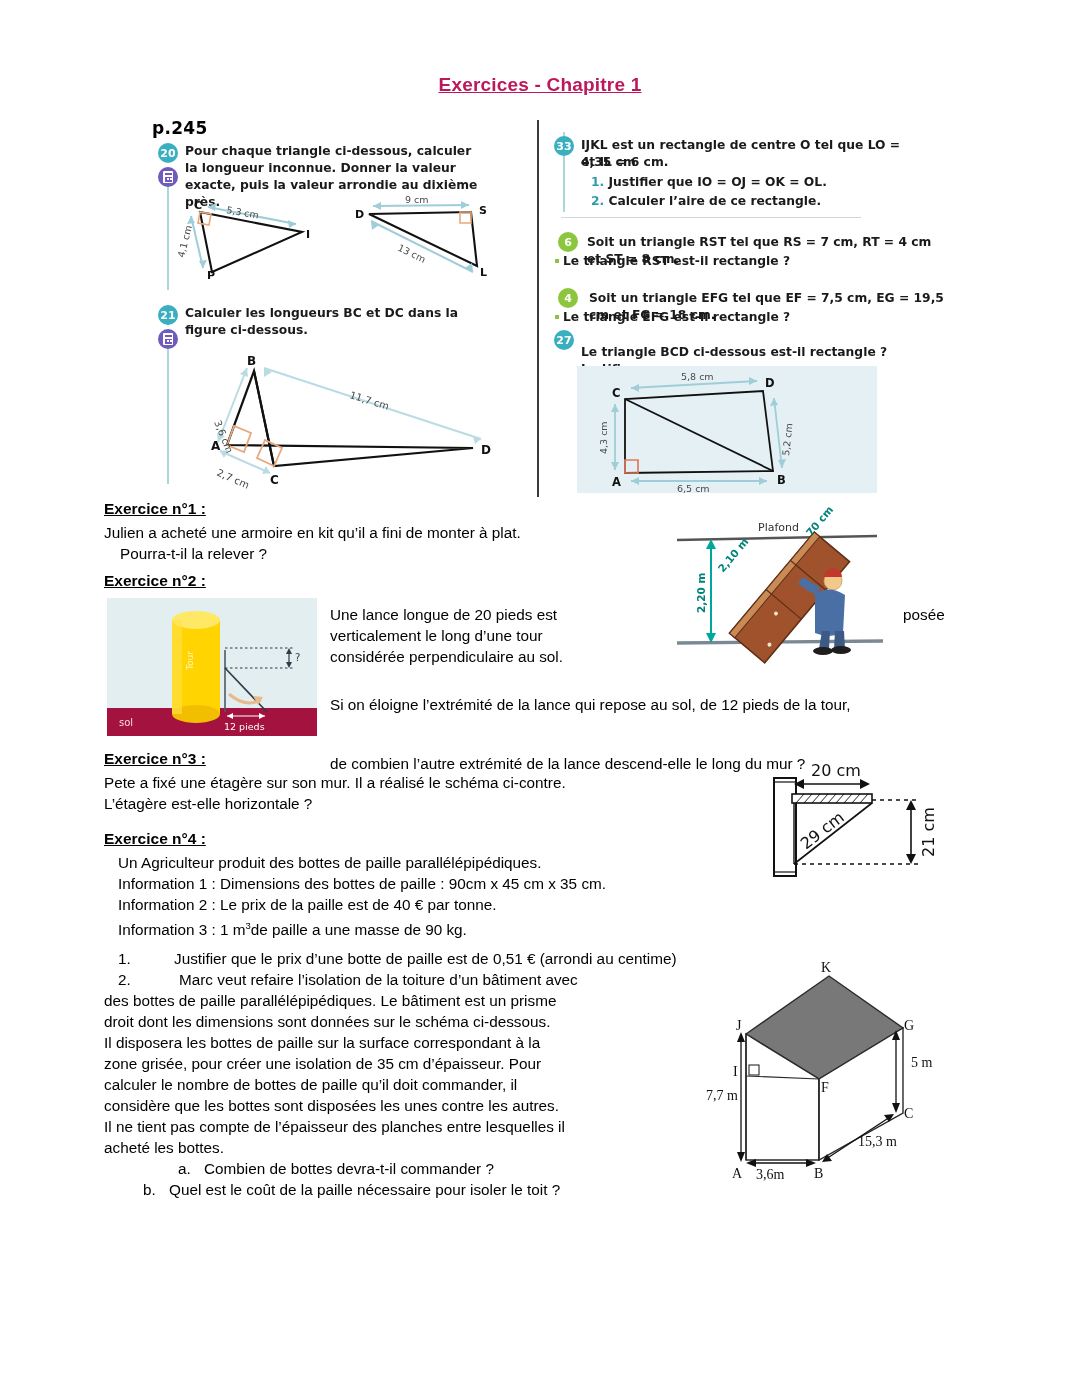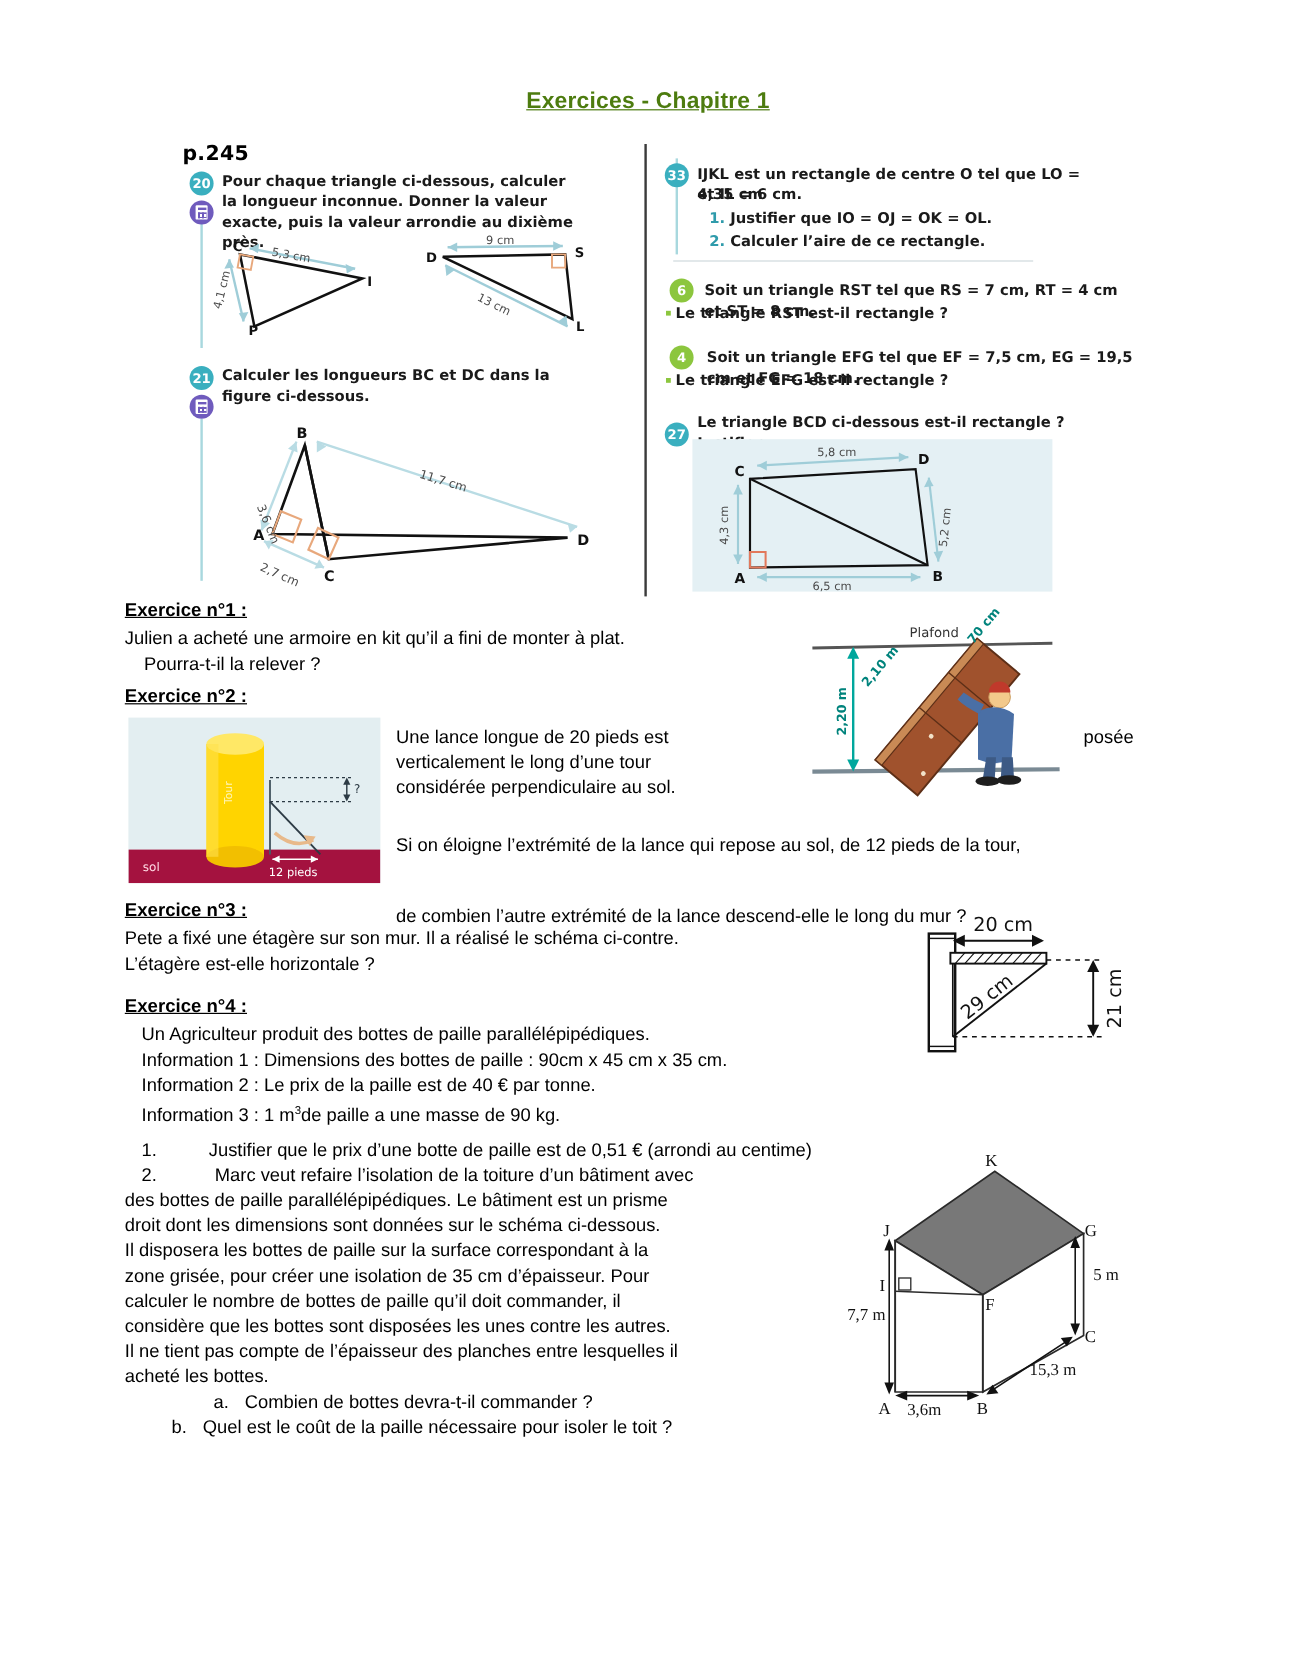--- a/index.html
+++ b/index.html
@@ -24,21 +24,21 @@
   }
 
   
   .doc-title {
     position: absolute;
     left: 0; top: 74px;
     width: 1080px;
     text-align: center;
     font-size: 19px;
     font-weight: bold;
-    color: #4d7c0f;
+    color: #be185d;
     text-decoration: underline;
     letter-spacing: .2px;
   }
 
   
   .scan {
     position: absolute;
     left: 104px; top: 112px;
     width: 850px; height: 385px;
   }
@@ -260,21 +260,21 @@
       <div class="scan-text" style="left:16px; top:133px;">
         <span class="bullet-sq"></span><span>Le triangle RST est-il rectangle ?</span>
       </div>
 
       <div class="badge green" style="left:19px; top:168px;">4</div>
       <div class="scan-text" style="left:50px; top:170px; width:370px;">Soit un triangle EFG tel que EF = 7,5 cm, EG = 19,5 cm et FG = 18 cm.</div>
       <div class="scan-text" style="left:16px; top:189px;">
         <span class="bullet-sq"></span><span>Le triangle EFG est-il rectangle ?</span>
       </div>
 
-      <div class="badge teal" style="left:15px; top:232px;">27</div>
+      <div class="badge teal" style="left:15px; top:210px;">27</div>
       <div class="scan-text" style="left:42px; top:224px; width:360px;">Le triangle BCD ci-dessous est-il rectangle ? Justifier.</div>
 
       <div class="figbox" style="left:38px; top:246px; width:300px; height:127px;">
         <svg width="300" height="127" viewBox="0 0 300 127">
 
           <polygon points="48,107 196,105 186,25 48,33" fill="none" stroke="#111" stroke-width="1.8"></polygon>
           <line x1="48" y1="33" x2="196" y2="105" stroke="#111" stroke-width="1.8"></line>
 
           <path d="M48,107 L48,94 L61,94 L61,107 Z" fill="none" stroke="#e2795c" stroke-width="1.7"></path>
 

